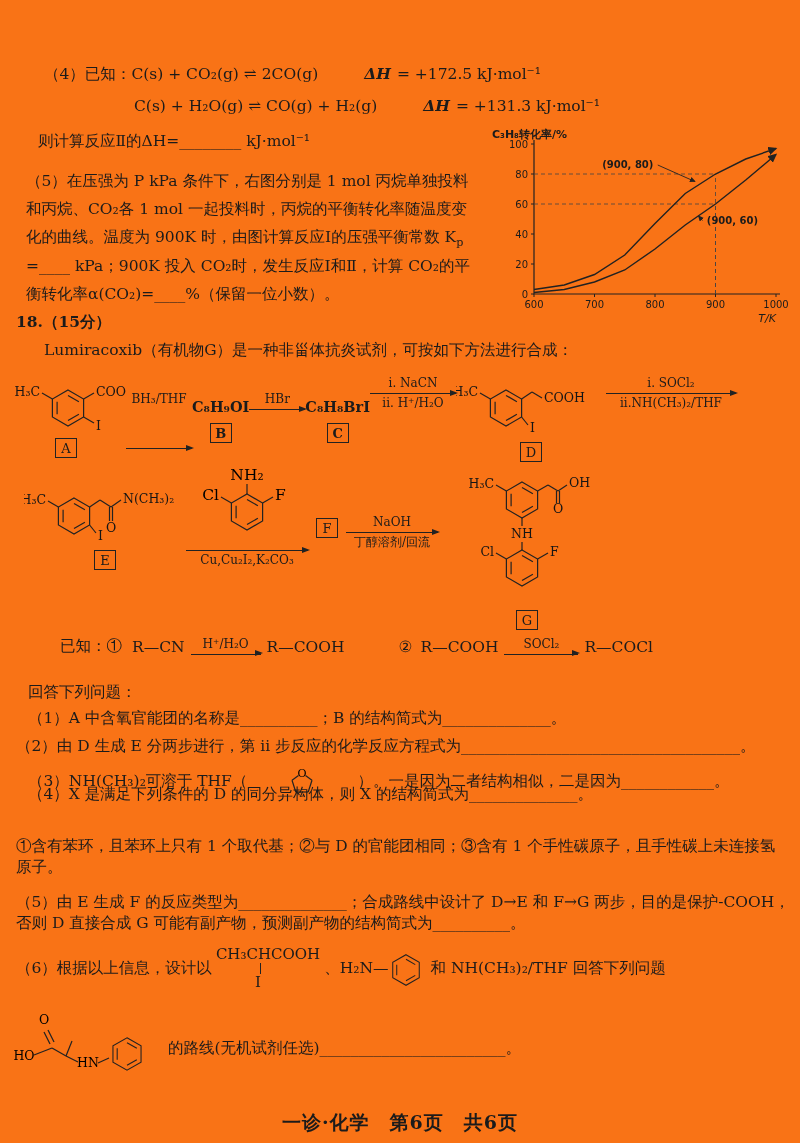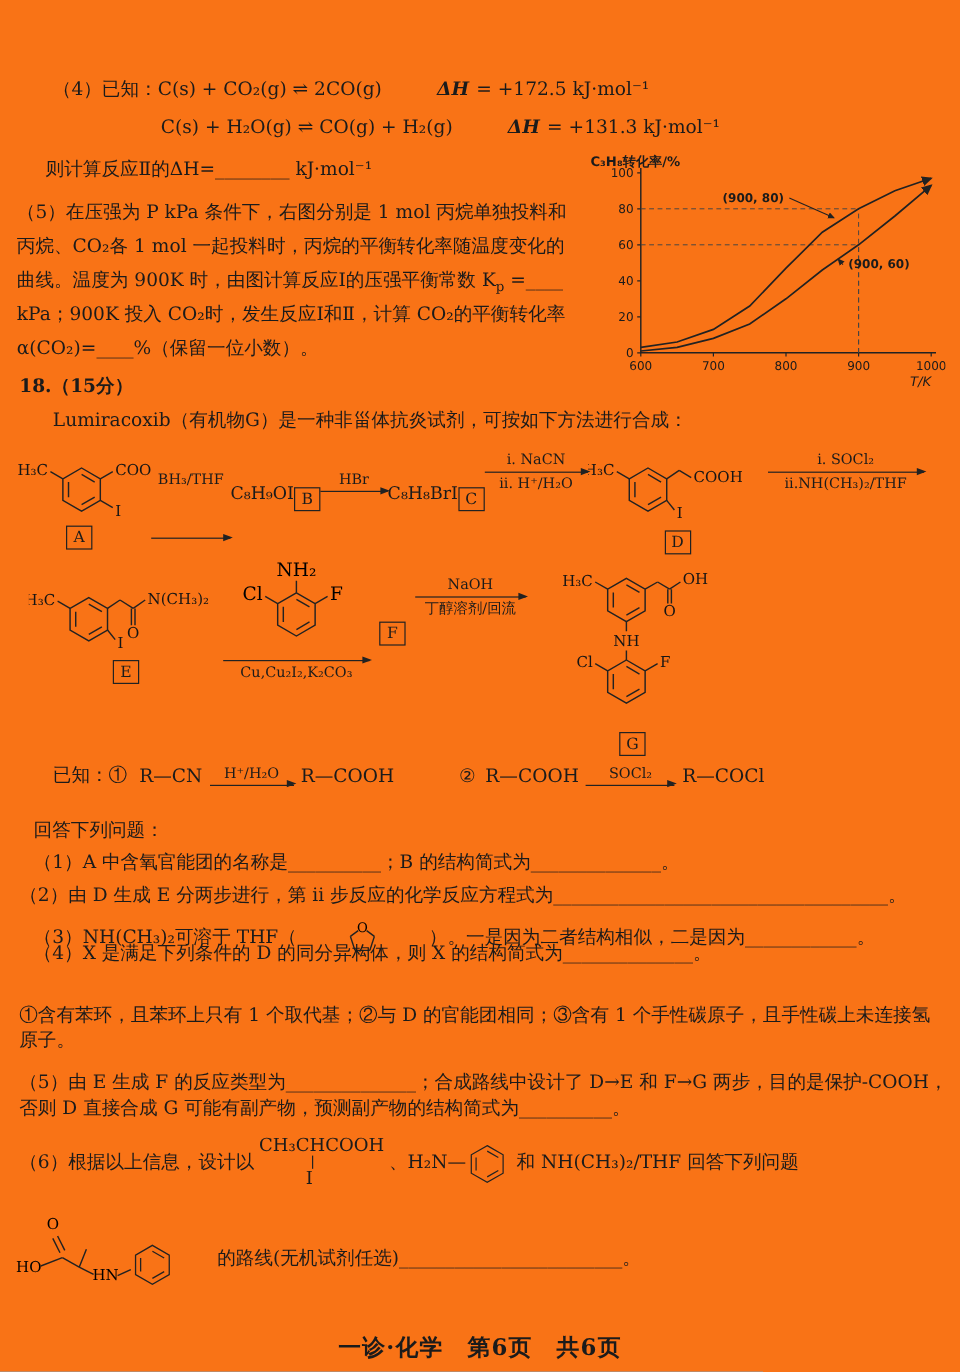--- a/index.html
+++ b/index.html
@@ -2,37 +2,37 @@
 <html><head>
 <meta charset="utf-8">
 <style>
   html,body{margin:0;padding:0;background:#9a9a9a;}
   .page{
     width:800px;height:1143px;margin:0 auto;position:relative;overflow:hidden;
     background:#f97316;color:#1b1b1b;
     font-family:"DejaVu Serif","Liberation Serif",serif;font-size:15.5px;
   }
   .abs{position:absolute;}
-  p{margin:0;line-height:1.8;}
+  p{margin:12px;line-height:1.8;}
   sub{font-size:0.72em;}
   .bold{font-weight:bold;}
   .eq-row{display:flex;align-items:baseline;margin-bottom:11px;white-space:nowrap;}
   .eq-row .dh-label{font-style:italic;margin-left:46px;font-weight:bold;}
   .eq-row .dh-val{margin-left:6px;}
   .indent2{margin-left:90px;}
   .chart-wrap{float:right;width:302px;margin:0 0 4px 8px;}
   #chart-svg text{fill:#1b1b1b;font-family:"DejaVu Sans","Liberation Sans",sans-serif;}
   .calc-line{margin:2px 0 8px 24px;}
   .flexrow{display:flex;align-items:flex-start;}
   .struct{display:flex;flex-direction:column;align-items:center;}
   .struct svg text{font-size:12.5px;fill:#151515;}
   .bond{stroke:#222;stroke-width:1.2;}
   .box{width:20px;height:18px;border:1.3px solid #222;display:flex;align-items:center;
        justify-content:center;font-size:13px;margin-top:2px;background:transparent;}
-  .formula-item{display:flex;flex-direction:row;align-items:center;}
+  .formula-item{display:flex;flex-direction:column;align-items:center;font-weight:bold;}
   .formula-item .ftxt{font-size:14.5px;white-space:nowrap;}
   .formula-item .box{margin-top:8px;}
   .rxn-arrow{display:flex;flex-direction:column;align-items:center;justify-content:flex-start;}
   .rxn-arrow .alab{font-size:12px;line-height:1.25;white-space:nowrap;padding:0 2px;}
   .rxn-arrow .aline{position:relative;height:0;border-top:1.3px solid #222;width:100%;margin:2px 0;}
   .rxn-arrow .aline::after{content:"";position:absolute;right:-2px;top:-4.2px;
       border-left:8px solid #222;border-top:3.6px solid transparent;border-bottom:3.6px solid transparent;}
   .known-row{display:flex;align-items:center;white-space:nowrap;}
   .known-row .kgap{width:26px;}
   .known-row .rxn-arrow{margin:0 6px;}
@@ -226,21 +226,21 @@
         <text x="27" y="40" text-anchor="end">Cl</text>
         <line class="bond" x1="70.6" y1="43" x2="81" y2="37"></line>
         <text x="83" y="40" text-anchor="start">F</text>
       </svg>
       <span class="aline"></span>
       <span class="alab">Cu,Cu₂I₂,K₂CO₃</span>
     </div>
 
     <div class="box" style="margin:58px 8px 0 8px;">F</div>
 
-    <div class="rxn-arrow" style="width:92px;margin-top:20px;">
+    <div class="rxn-arrow" style="width:92px;margin-top:55px;">
       <span class="alab">NaOH</span>
       <span class="aline"></span>
       <span class="alab">丁醇溶剂/回流</span>
     </div>
 
     <div class="struct" style="margin-top:0;margin-left:14px;">
       <svg width="150" height="148" viewBox="0 0 150 148">
         <g transform="translate(70,40)">
             <use href="#benz"></use>
           </g>
@@ -261,21 +261,21 @@
           </g>
         <line class="bond" x1="54.4" y1="99" x2="44" y2="93"></line>
         <text x="42" y="96" text-anchor="end">Cl</text>
         <line class="bond" x1="85.6" y1="99" x2="96" y2="93"></line>
         <text x="98" y="96" text-anchor="start">F</text>
       </svg>
       <div class="box">G</div>
     </div>
   </div>
 
-  <div class="abs known-row" style="top:636px;left:44px;">
+  <div class="abs known-row" style="top:636px;left:60px;">
     <span>已知：①</span>
     <span style="width:10px;"></span>
     <span>R—CN</span>
     <div class="rxn-arrow" style="width:70px;">
       <span class="alab">H⁺/H₂O</span>
       <span class="aline"></span>
     </div>
     <span>R—COOH</span>
     <span class="kgap" style="width:54px;"></span>
     <span>②</span>
@@ -334,17 +334,17 @@
       <line class="bond" x1="26" y1="47" x2="44" y2="40"></line>
       <line class="bond" x1="44" y1="40" x2="58" y2="48"></line>
       <line class="bond" x1="58" y1="48" x2="64" y2="33"></line>
       <line class="bond" x1="58" y1="48" x2="70" y2="54"></line>
       <text x="80" y="59" text-anchor="middle" style="font-size:12.5px">HN</text>
       <line class="bond" x1="90" y1="55" x2="101" y2="50"></line>
       <g transform="translate(119,46) scale(0.9)">
           <use href="#benz"></use>
         </g>
     </svg>
-    <span style="margin-left:21px;">的路线(无机试剂任选)________________________。</span>
+    <span style="margin-left:8px;">的路线(无机试剂任选)________________________。</span>
   </div>
 
   <div class="abs footer" style="top:1110px;left:0;">一诊·化学　第6页　共6页</div>
 </div>
 
 </body></html>

